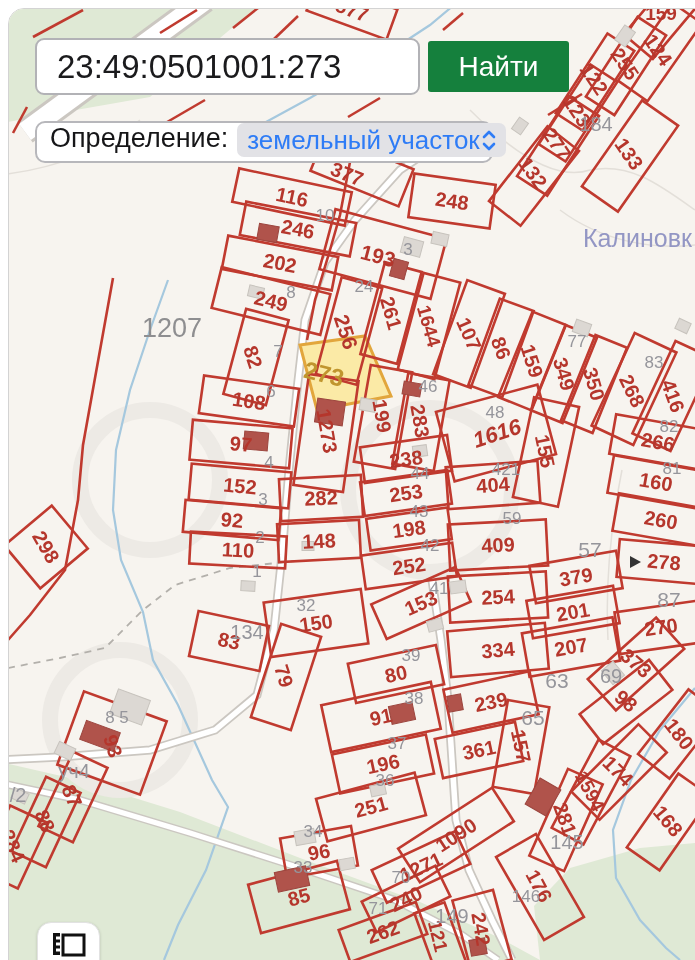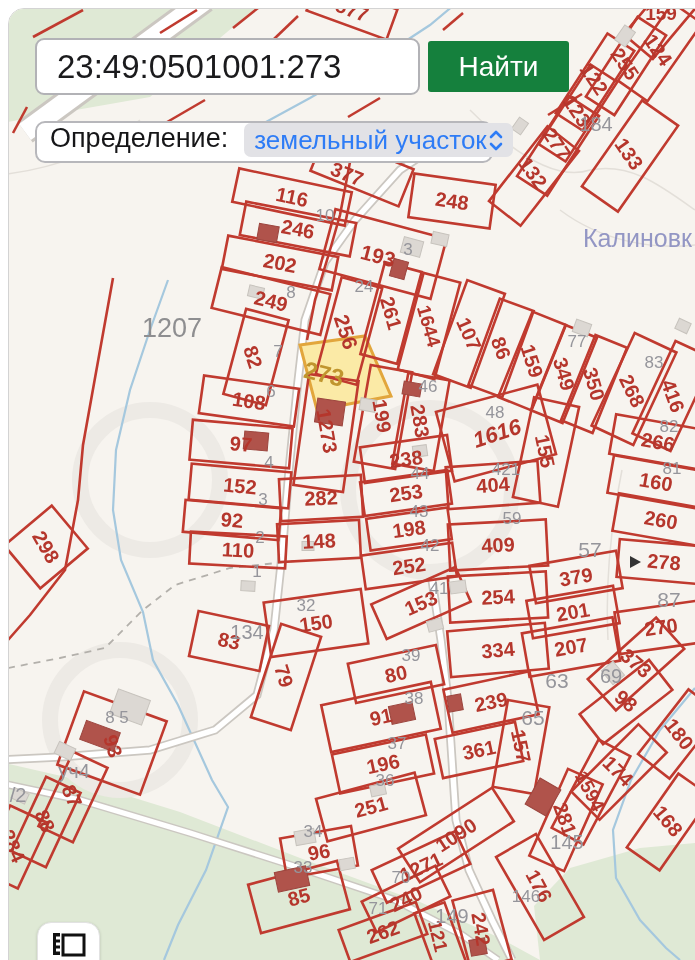--- a/index.html
+++ b/index.html
@@ -11,21 +11,21 @@
   svg text{font-family:"Liberation Sans",sans-serif}
   .search-input{position:absolute;left:35px;top:38px;width:385px;height:57px;
                 border:2px solid #b2b2b6;border-radius:9px;font-size:33px;padding:0 20px;
                 color:#1b1b1d;background:#fff;box-sizing:border-box;font-family:inherit;outline:none}
   .find-btn{position:absolute;left:428px;top:41px;width:141px;height:51px;background:#15803d;
             color:#fff;font-size:28px;border:none;border-radius:3px;font-family:inherit;cursor:pointer}
   .filter-bar{position:absolute;left:35px;top:121px;width:458px;height:42px;background:#fff;
               border:2px solid #b7b7bb;border-radius:10px;display:flex;align-items:flex-start;
               box-sizing:border-box;padding:0 4px 0 13px}
   .filter-label{font-size:27px;color:#161618;white-space:nowrap}
-  .filter-select{flex:1;margin-left:16px;height:34px;background:#e2e2e6;border-radius:7px;
+  .filter-select{flex:1;margin-left:9px;height:34px;background:#e2e2e6;border-radius:7px;
                  display:flex;align-items:center;justify-content:space-between;
                  padding:0 8px 0 10px;font-size:26px;color:#2e7cf6;cursor:pointer;white-space:nowrap}
   .measure-btn{position:absolute;left:37px;top:922px;width:63px;height:52px;background:#fff;
                border:1px solid #e2e2e2;border-radius:14px;box-shadow:0 1px 3px rgba(0,0,0,.18);
                display:flex;align-items:flex-start;justify-content:center;padding-top:8px;
                box-sizing:border-box;cursor:pointer}
 </style>
 </head>
 <body>
 

